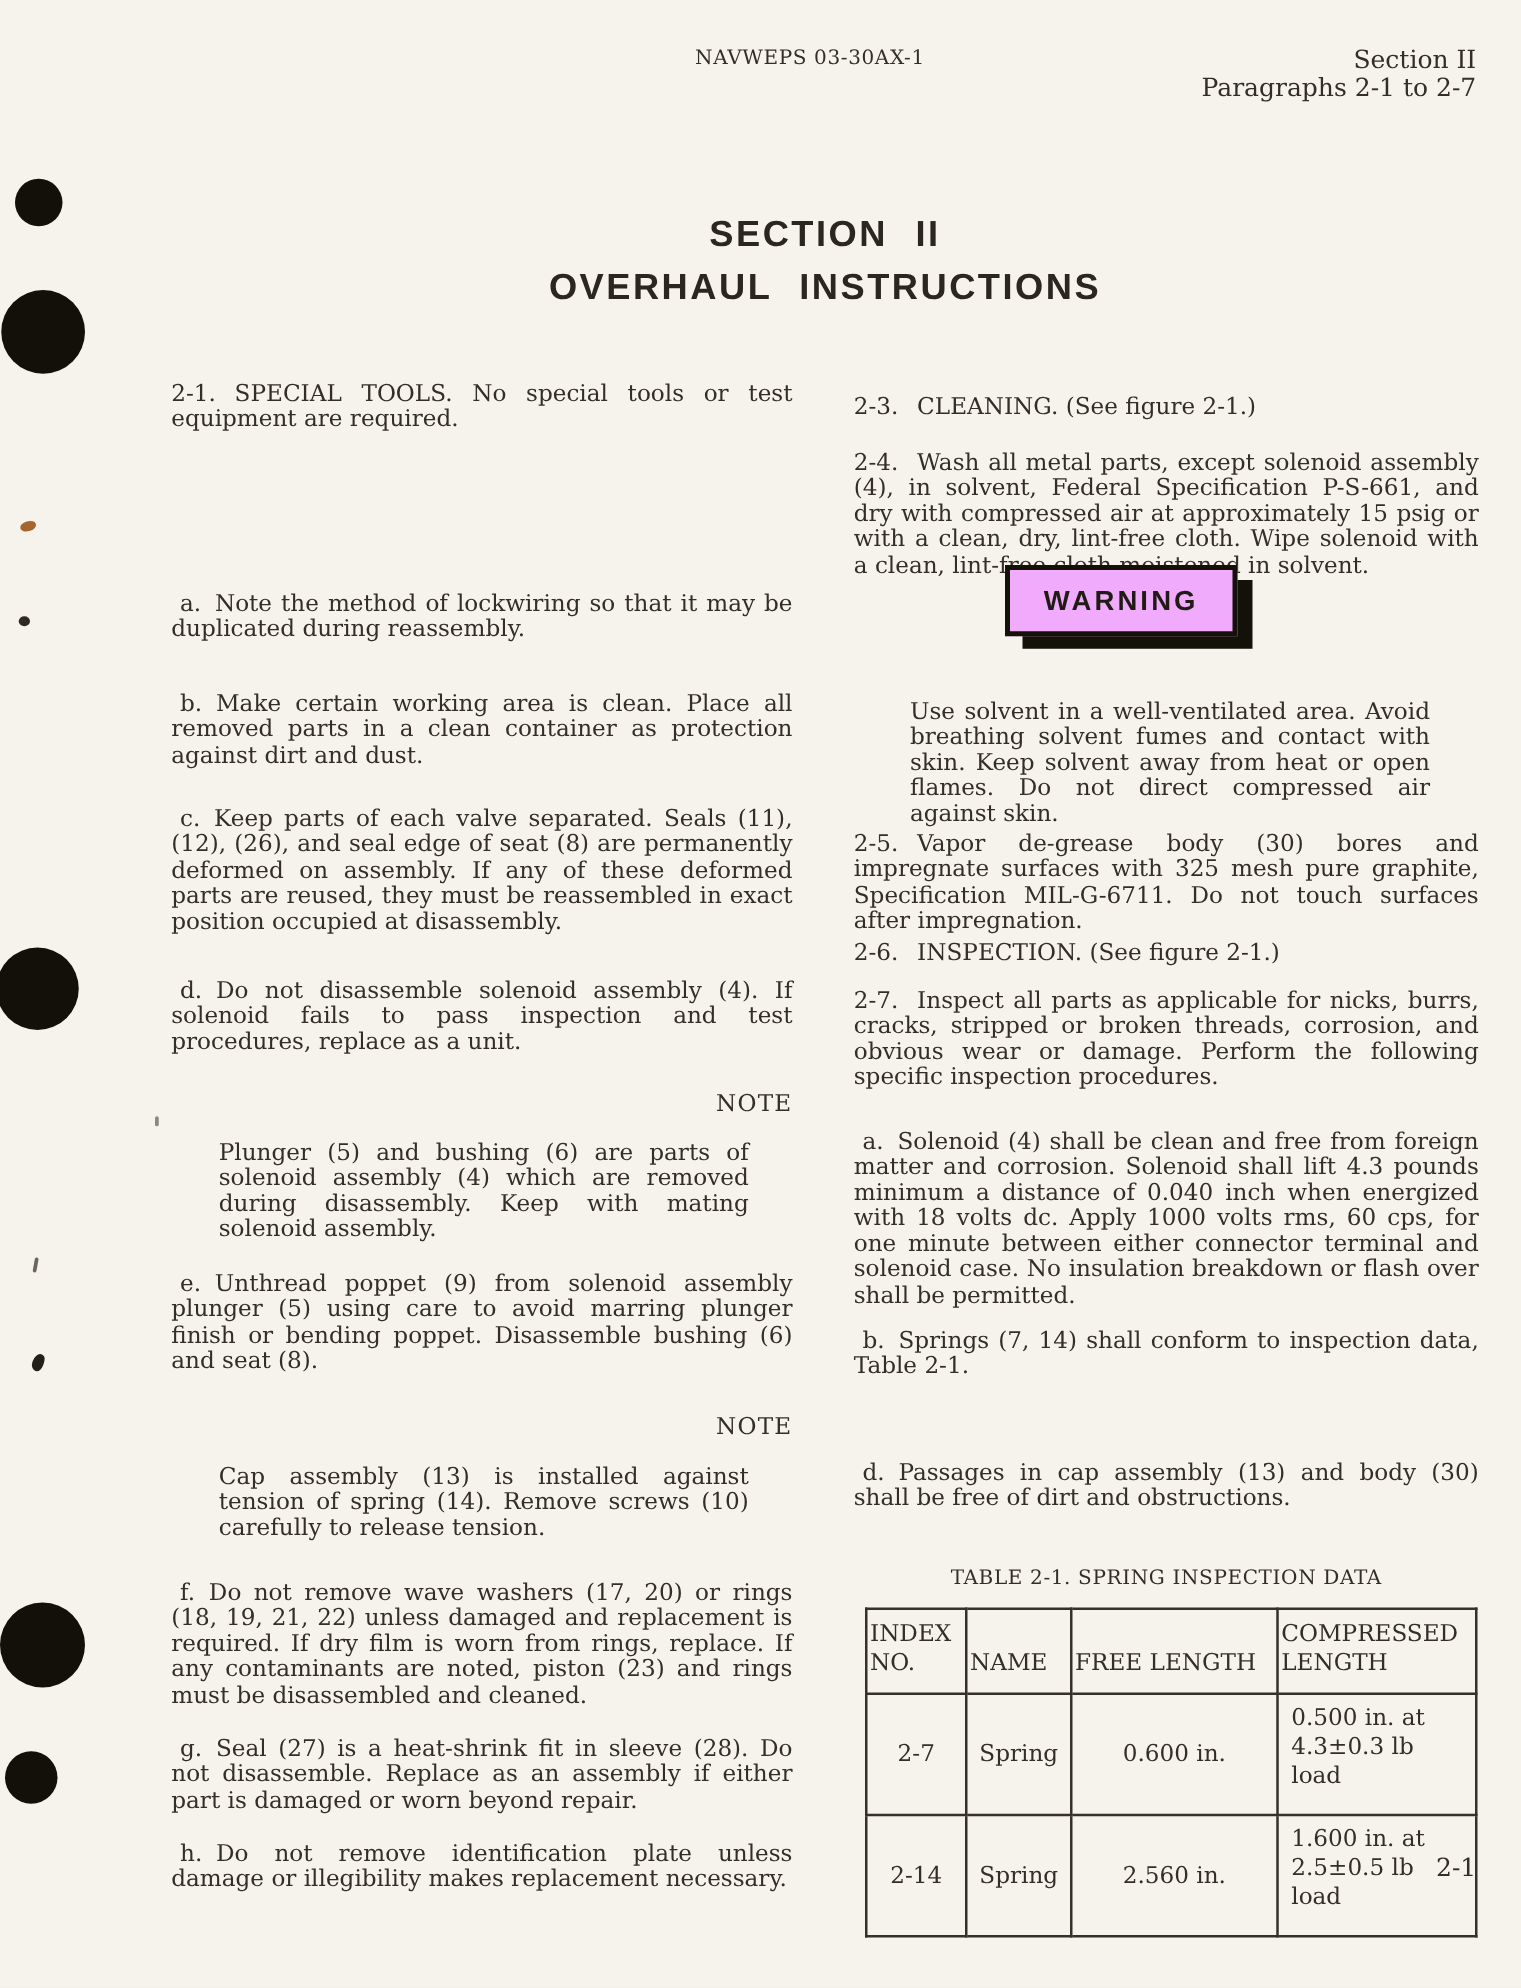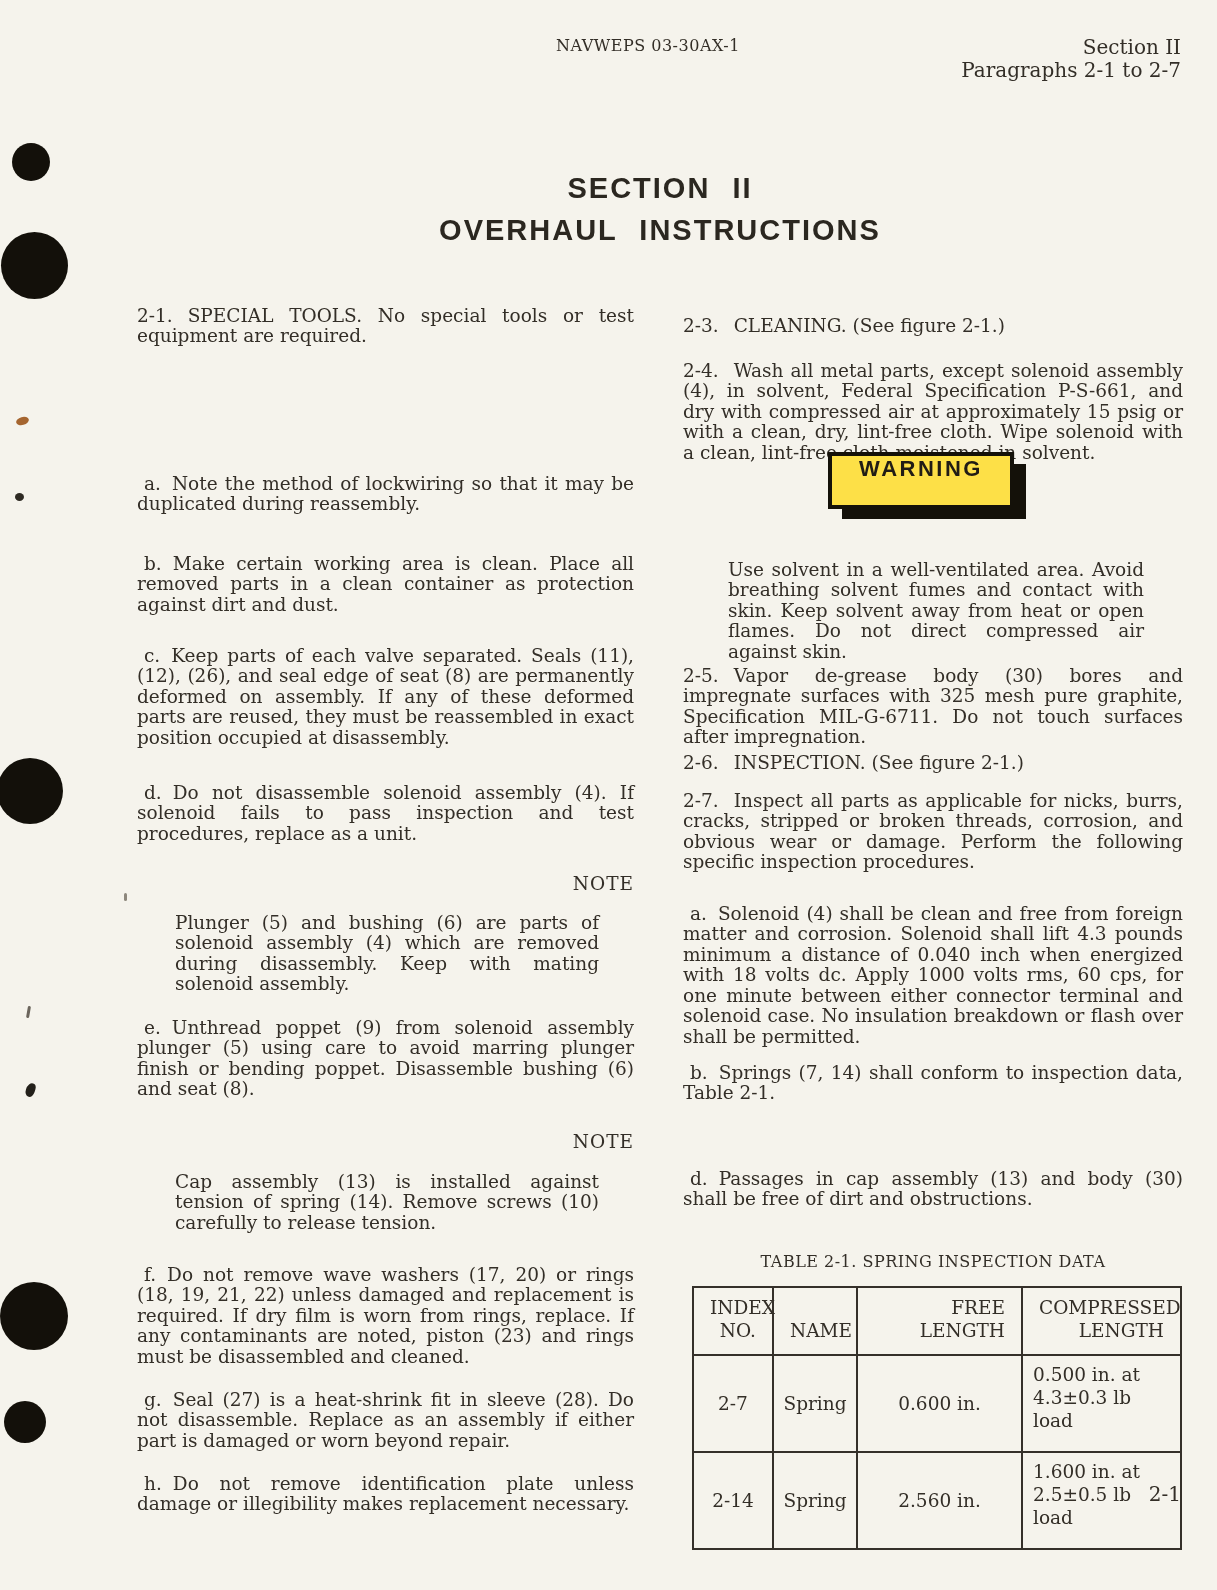--- a/index.html
+++ b/index.html
@@ -41,39 +41,39 @@
   .lcol { left:137px; width:497px; }
   .rcol { left:683px; width:500px; }
   .pnum { margin-right:15px; }
   .sub .pnum { margin-left:7px; margin-right:11px; }
   .note-head { text-align:right; letter-spacing:1px; }
   .note-body { left:175px; width:424px; }
   .warn-body { left:728px; width:416px; }
 
   
   .warning-box {
-    position:absolute; left:828px; top:452px; width:178px; height:49px;
-    background:#fde047; border:4px solid #141109;
+    position:absolute; left:804px; top:452px; width:178px; height:49px;
+    background:#f0abfc; border:4px solid #141109;
     box-shadow:13px 11px 0 -1px #141109;
-    display:flex; justify-content:center;
+    display:flex; align-items:center; justify-content:center;
   }
   .warning-box span {
     font-family:"Liberation Sans", sans-serif; font-weight:bold;
     font-size:22px; letter-spacing:2.5px; color:#201c15;
   }
 
   
   .tbl-caption { position:absolute; left:683px; top:1252px; width:500px;
                  text-align:center; font-size:16px; letter-spacing:0.5px; }
   table.tbl { position:absolute; left:692px; top:1286px; width:488px;
               border-collapse:collapse; table-layout:fixed;
               font-size:18.5px; color:#332e27; }
   .tbl th, .tbl td { border:2.5px solid #35302a; }
-  .tbl th { font-weight:normal; vertical-align:bottom; text-align:right;
-            padding:6px 16px 12px; line-height:23px; height:48px; }
+  .tbl th { font-weight:normal; vertical-align:bottom; text-align:left;
+            padding:6px 2px 12px; line-height:23px; height:48px; }
   .tbl td { height:71px; vertical-align:middle; text-align:center; line-height:23px; }
   .tbl td.left { text-align:left; padding:6px 4px 18px 10px; }
 
   .pageno { position:absolute; right:36px; top:1482px; font-size:20px; }
 </style>
 </head>
 <body>
 
 <div class="page">
 

